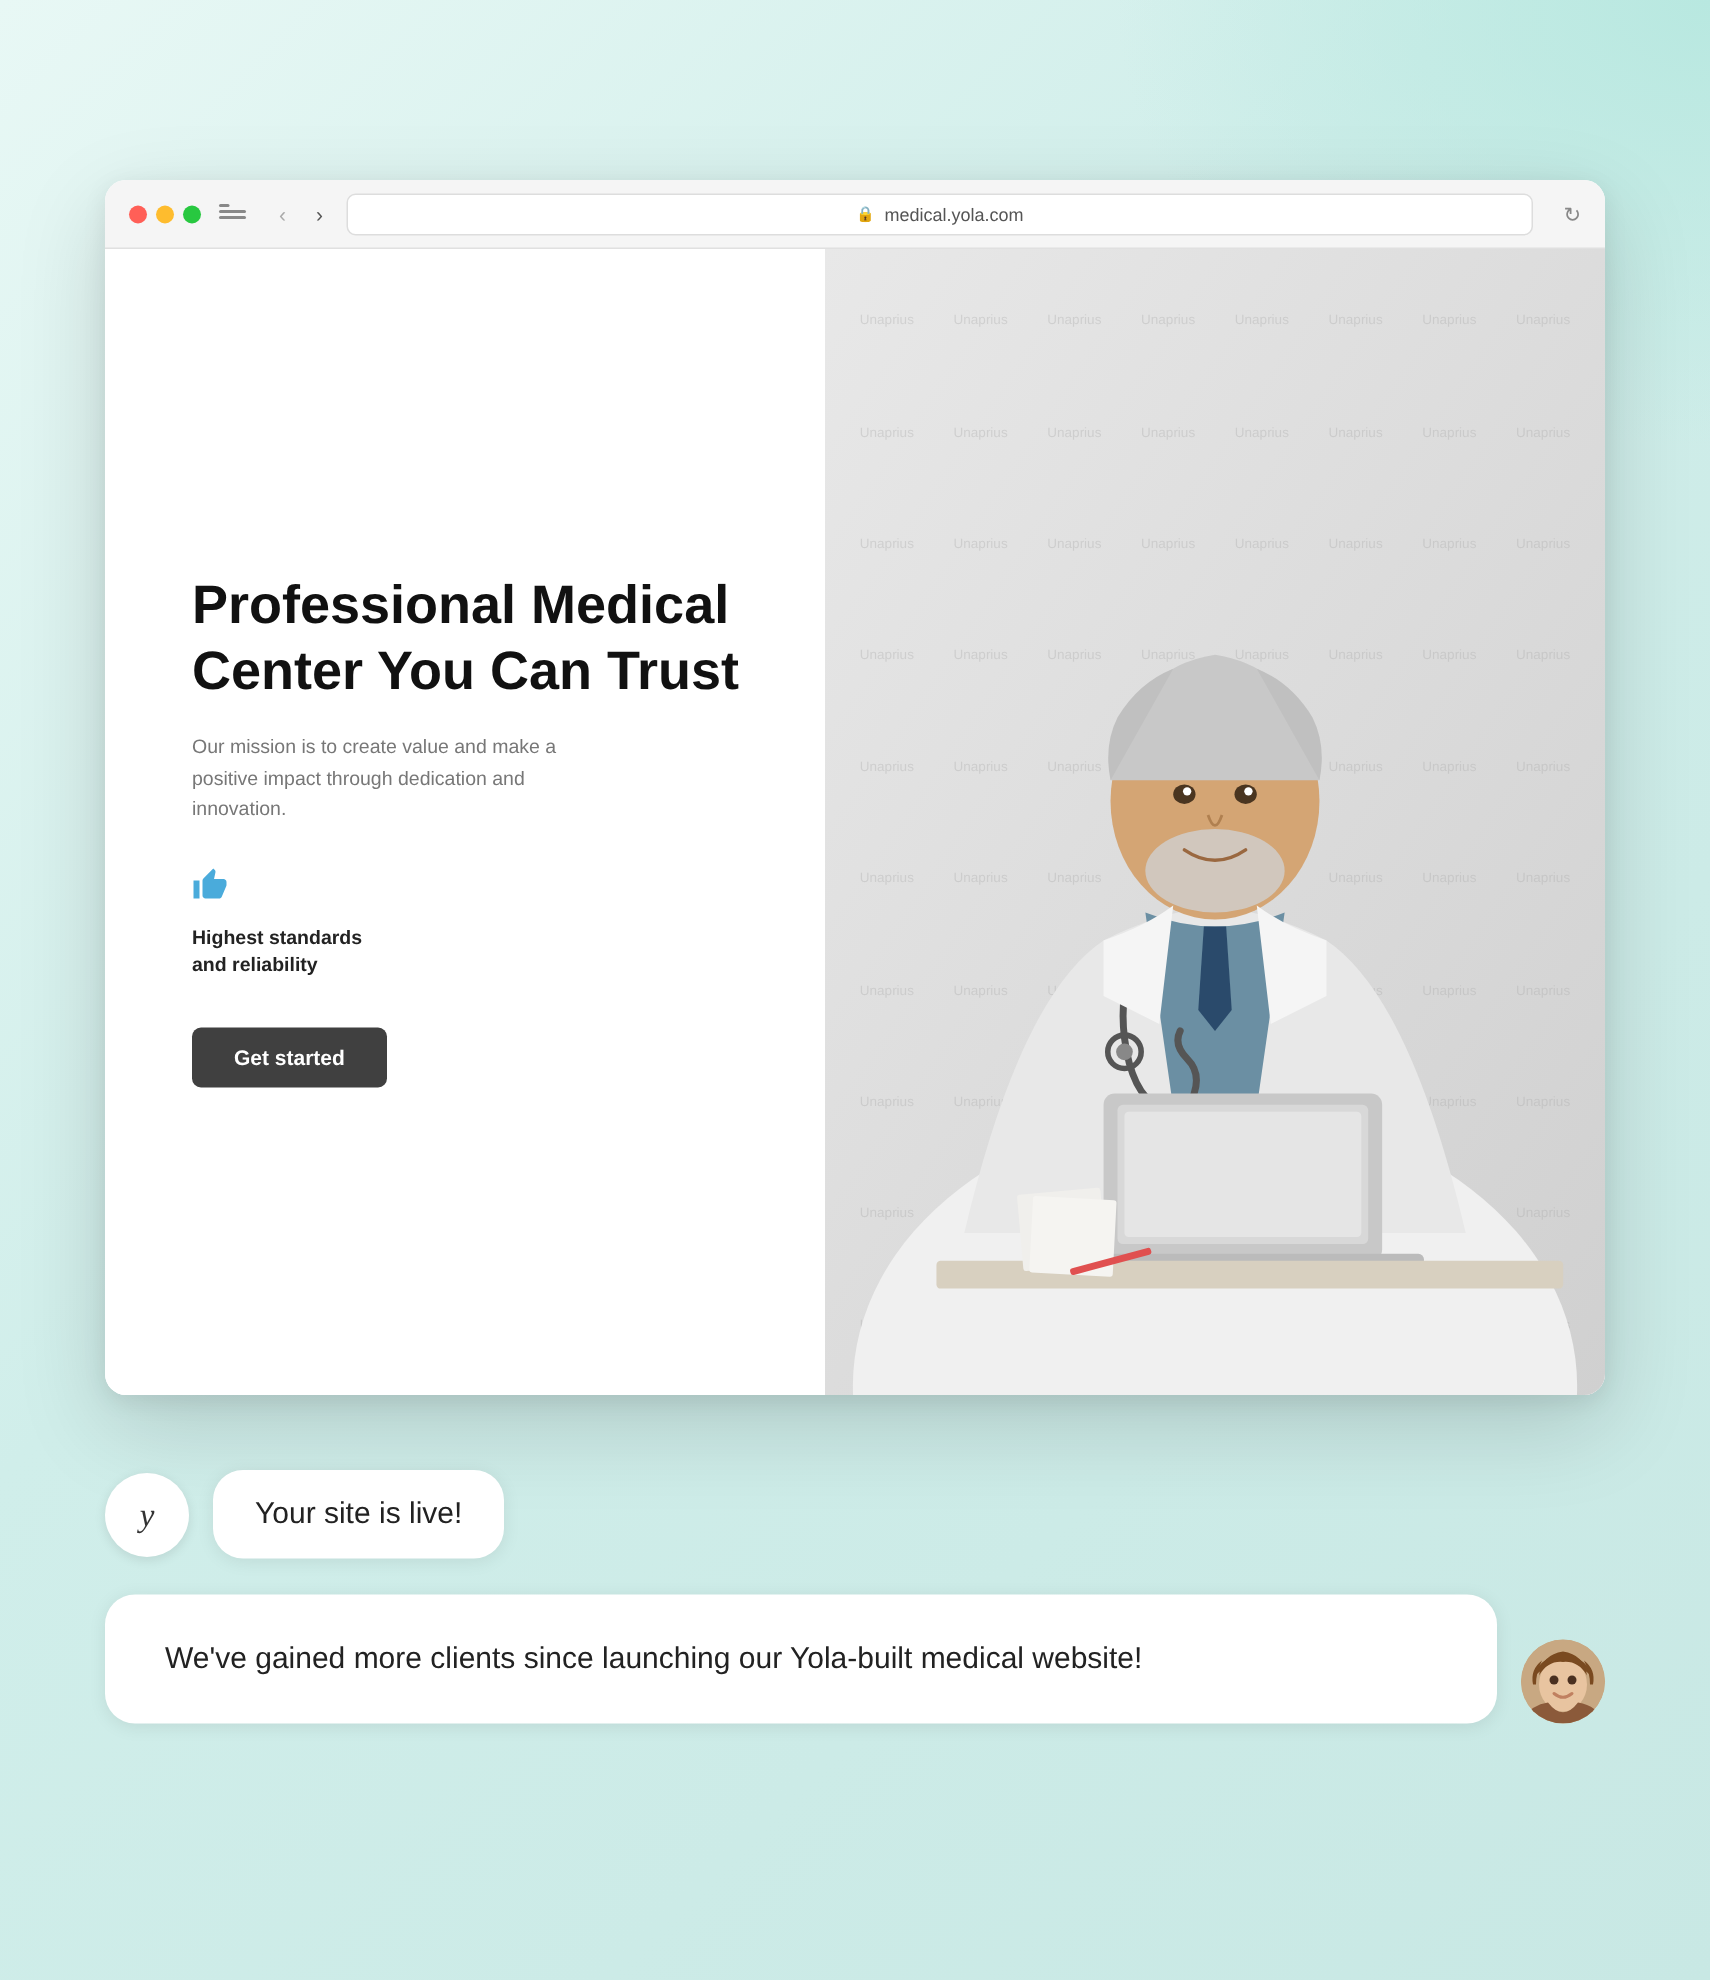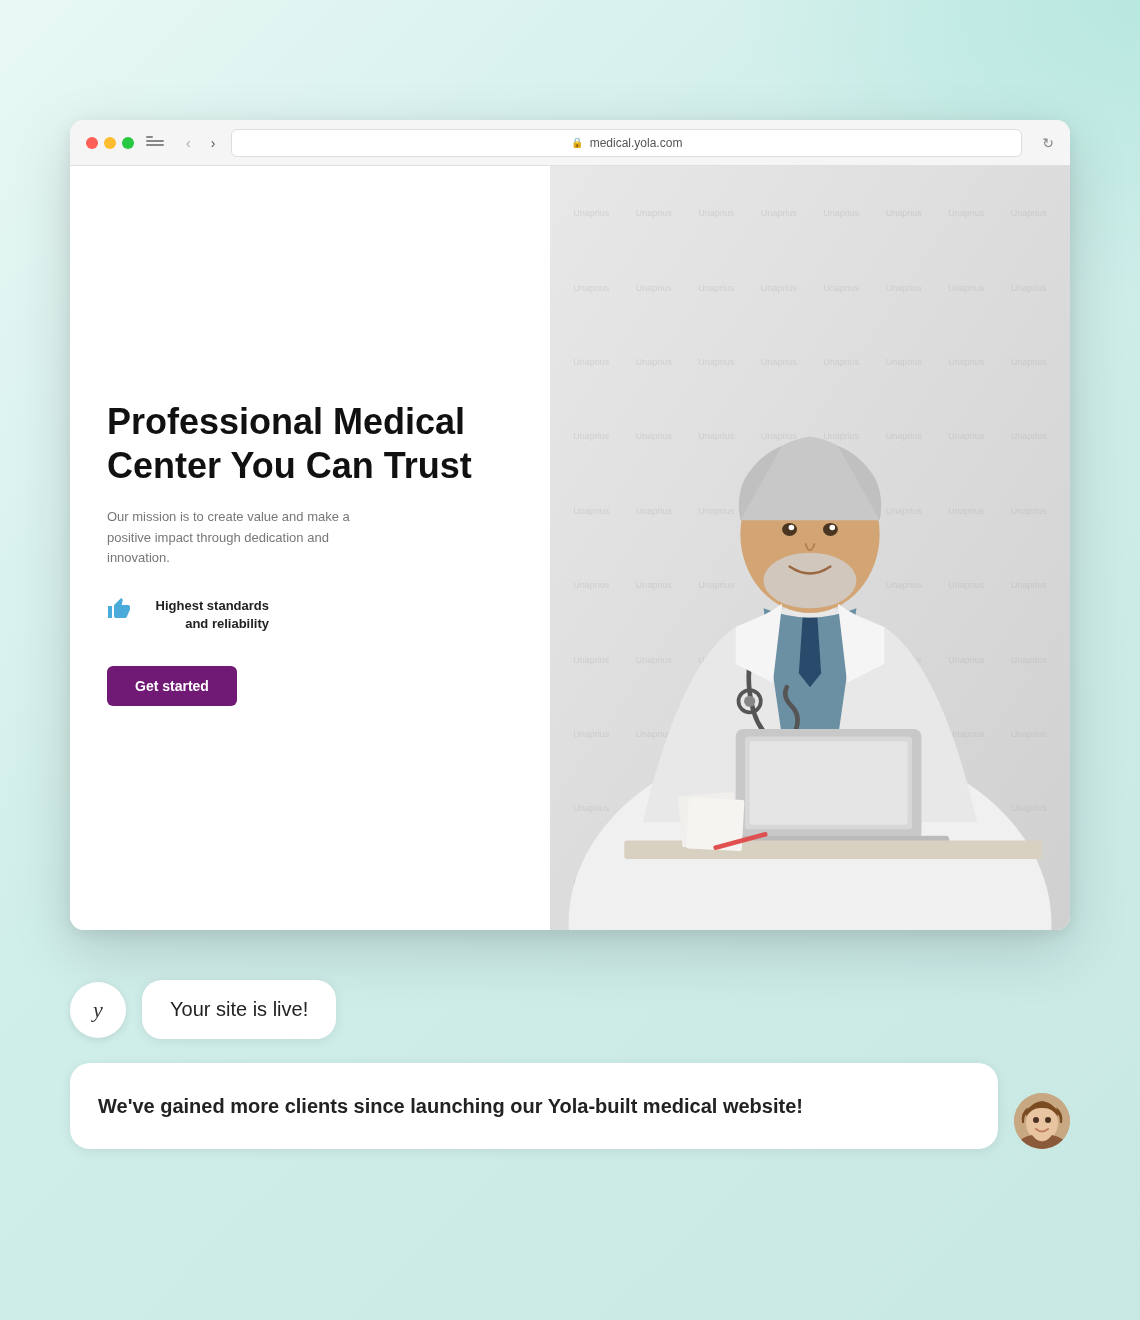--- a/index.html
+++ b/index.html
@@ -116,21 +116,21 @@
     .browser-content {
       display: flex;
       height: calc(100% - 46px);
       overflow: hidden;
       position: relative;
     }
 
     
     .hero-text-panel {
       width: 48%;
-      padding: 60px 50px 50px 37px;
+      padding: 60px 50px 50px 58px;
       background: #ffffff;
       display: flex;
       flex-direction: column;
       justify-content: center;
     }
 
     .hero-title {
       font-size: 36px;
       font-weight: 800;
       color: #111111;
@@ -147,41 +147,40 @@
     }
 
     .features-row {
       display: flex;
       gap: 30px;
       margin-bottom: 32px;
     }
 
     .feature-item {
       display: flex;
-      flex-direction: row;
+      flex-direction: column;
       gap: 8px;
-      text-align: right;
     }
 
     .feature-icon {
       font-size: 22px;
       color: #4aabdb;
     }
     .feature-icon.heart { color: #4aabdb; }
 
     .feature-label {
       font-size: 13px;
       font-weight: 700;
       color: #222;
       line-height: 1.4;
       max-width: 130px;
     }
 
     .cta-button {
-      background: #701a75;
+      background: #404040;
       color: #ffffff;
       border: none;
       padding: 12px 28px;
       border-radius: 6px;
       font-size: 14px;
       font-weight: 600;
       cursor: pointer;
       width: fit-content;
     }
 
@@ -283,23 +282,23 @@
     
     .chat-bubble-2 {
       display: flex;
       align-items: flex-end;
       gap: 16px;
     }
 
     .testimonial-bubble {
       background: #ffffff;
       border-radius: 20px;
-      padding: 28px 28px;
+      padding: 28px 40px;
       font-size: 20px;
-      font-weight: 700;
+      font-weight: 400;
       color: #222;
       line-height: 1.5;
       box-shadow: 0 2px 12px rgba(0,0,0,0.08);
       flex: 1;
     }
 
     .user-avatar {
       width: 56px;
       height: 56px;
       border-radius: 50%;

